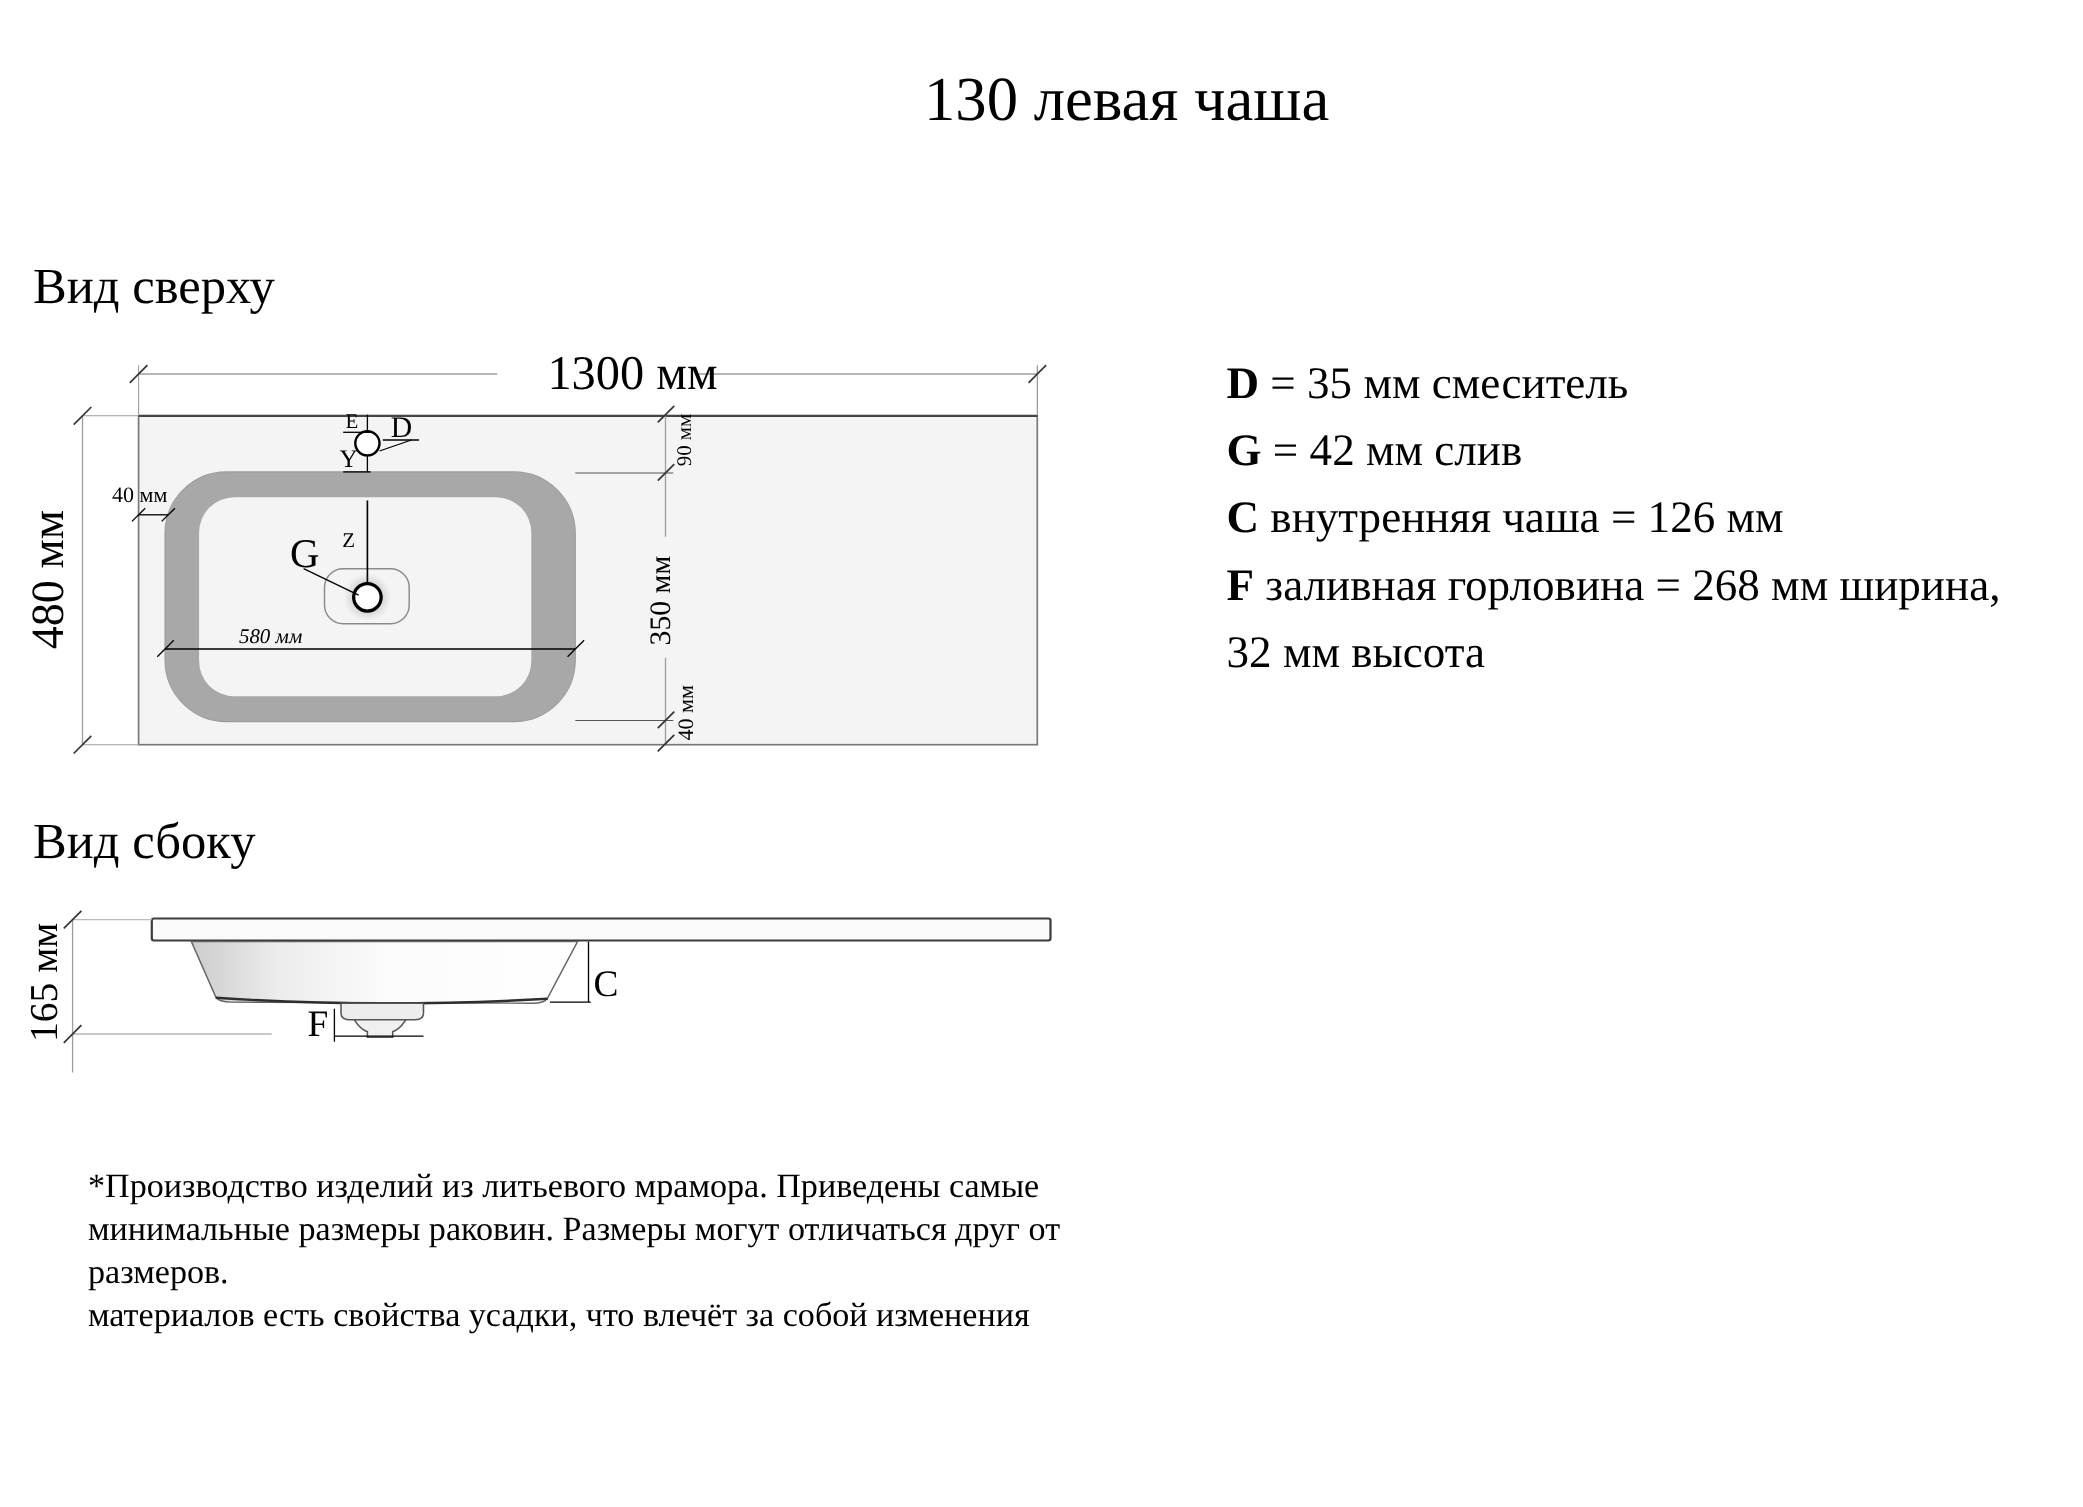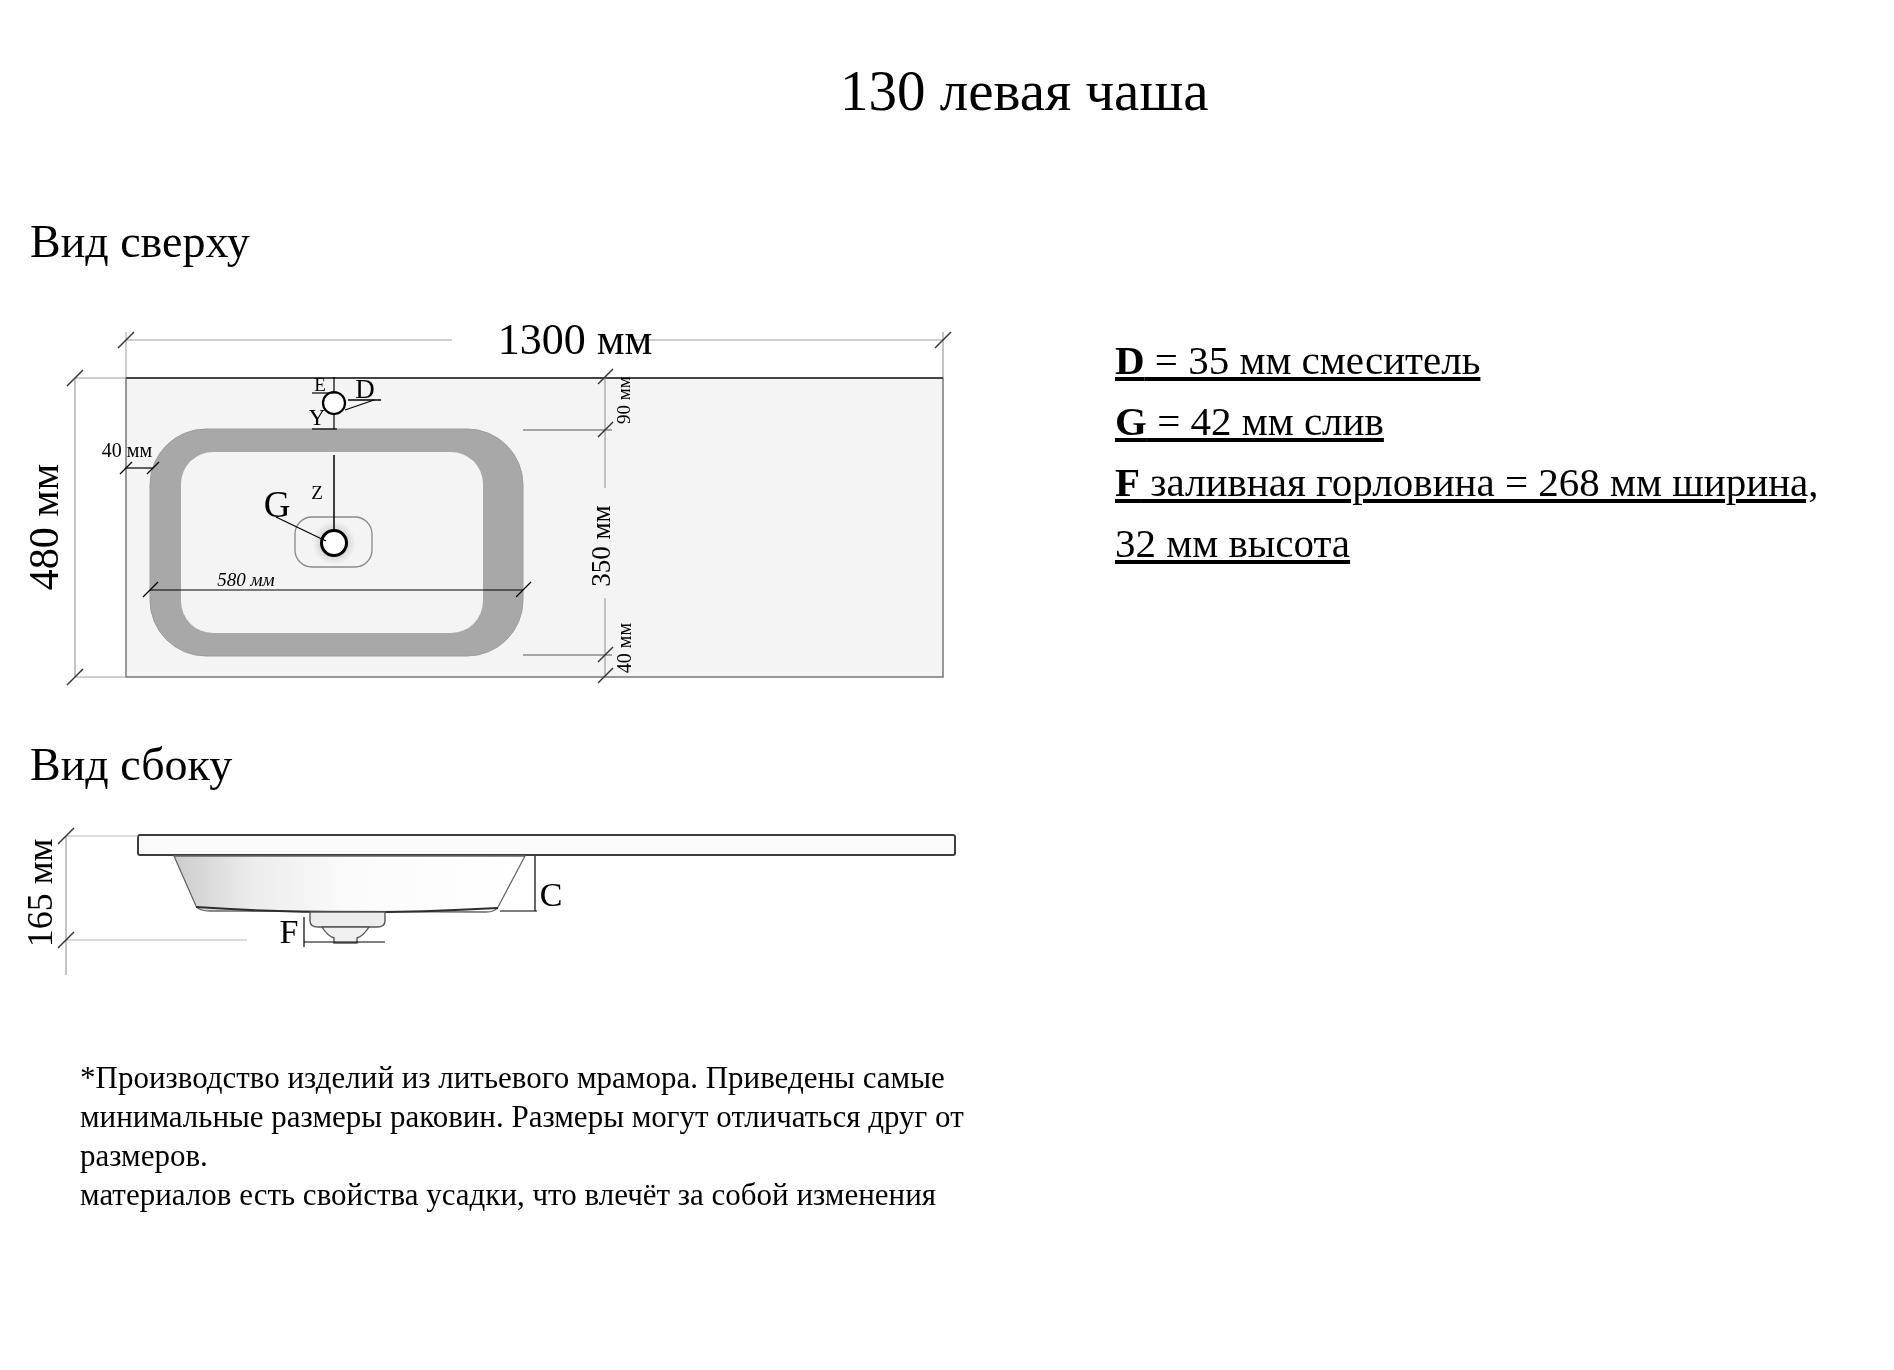--- a/index.html
+++ b/index.html
@@ -132,44 +132,45 @@
         <line x1="66" y1="836" x2="138" y2="836" stroke="#bbb" stroke-width="1"></line>
         <line x1="66" y1="940" x2="247" y2="940" stroke="#b5b5b5" stroke-width="1.2"></line>
         <line x1="58" y1="844" x2="74" y2="828" stroke="#333" stroke-width="1.5"></line>
         <line x1="58" y1="948" x2="74" y2="932" stroke="#333" stroke-width="1.5"></line>
       </g>
     </g>
   </svg>
 
   <div class="t title" style="left:840px;top:62px;">130 левая чаша</div>
 
-  <div class="t heading" style="left:30px;top:219px;">Вид сверху</div>
+  <div class="t heading" style="left:30px;top:237px;">Вид сверху</div>
   <div class="t heading" style="left:30px;top:742px;">Вид сбоку</div>
 
   <div class="t c" style="left:543px;top:340px;font-size:44px;margin-left:32px;">1300 мм</div>
   <div class="t r" style="left:44px;top:527px;font-size:42px;">480 мм</div>
   <div class="t c" style="left:127px;top:450px;font-size:20px;">40 мм</div>
   <div class="t c" style="left:246px;top:579px;font-size:19px;font-style:italic;">580 мм</div>
   <div class="t r" style="left:623px;top:400px;font-size:19px;">90 мм</div>
   <div class="t r" style="left:601px;top:546px;font-size:27px;">350 мм</div>
   <div class="t r" style="left:624px;top:648px;font-size:20px;">40 мм</div>
 
   <div class="t c" style="left:320px;top:384px;font-size:19px;">E</div>
   <div class="t c" style="left:365px;top:389px;font-size:27px;">D</div>
   <div class="t c" style="left:317px;top:417px;font-size:23px;">Y</div>
   <div class="t c" style="left:317px;top:492px;font-size:19px;">Z</div>
   <div class="t c" style="left:277px;top:504px;font-size:37px;">G</div>
 
   <div class="t r" style="left:40px;top:893px;font-size:36px;">165 мм</div>
   <div class="t c" style="left:551px;top:895px;font-size:34px;">C</div>
   <div class="t c" style="left:289px;top:932px;font-size:34px;">F</div>
 
-  <div class="spec-block" style="left:1115px;top:330px;text-decoration:underline;">
+  <div class="spec-block" style="left:1115px;top:318px;">
     <div class="spec-line"><span class="k">D</span><span> = 35 мм смеситель</span></div>
     <div class="spec-line"><span class="k">G</span><span> = 42 мм слив</span></div>
+    <div class="spec-line"><span class="k">C</span><span> внутренняя чаша = 126 мм</span></div>
     <div class="spec-line"><span class="k">F</span><span> заливная горловина = 268 мм ширина,</span></div>
     <div class="spec-line"><span class="k"></span><span>32 мм высота</span></div>
   </div>
 
 
   <div class="footnote" style="left:63px;top:1058px;">
     <div>*Производство изделий из литьевого мрамора. Приведены самые</div>
     <div>минимальные размеры раковин. Размеры могут отличаться друг от</div>
     <div>размеров.</div>
     <div>материалов есть свойства усадки, что влечёт за собой изменения</div>

